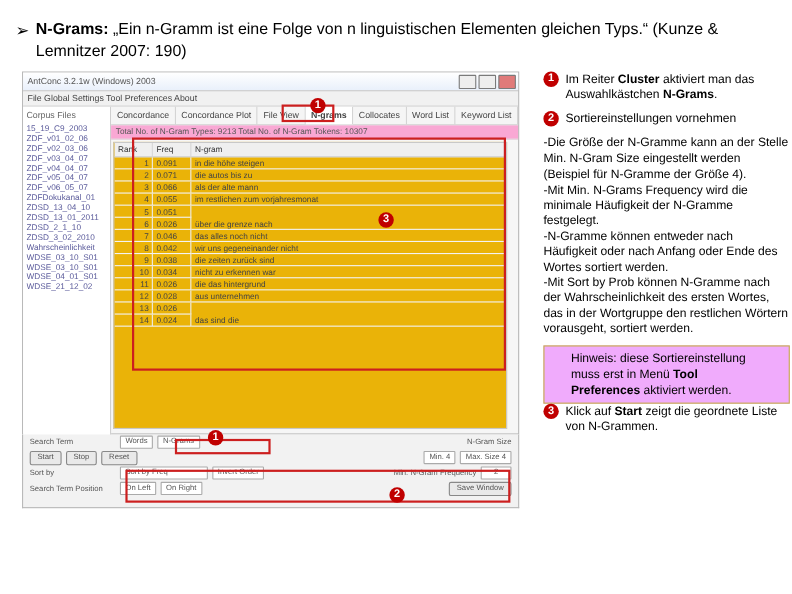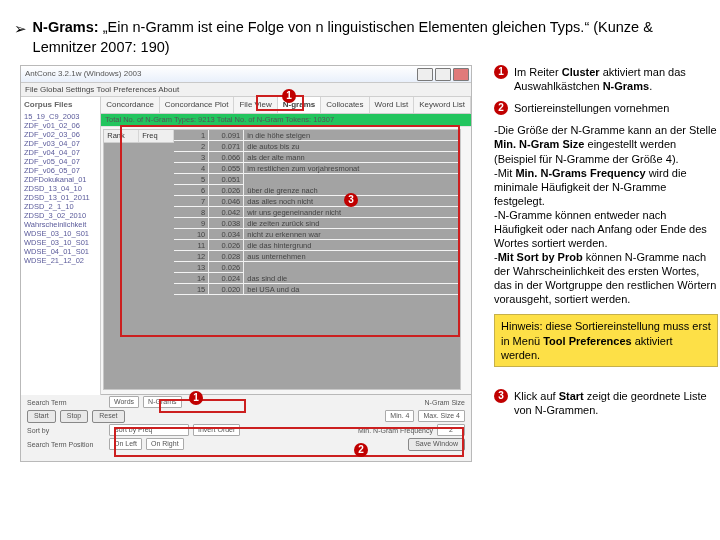--- a/index.html
+++ b/index.html
@@ -11,56 +11,56 @@
   .content{position:relative;margin-top:8px;height:430px}
   .shot{position:absolute;left:6px;top:0;width:450px;height:328px;background:#f6f6f6;border:1px solid #b9b9b9;box-shadow:0 1px 0 rgba(0,0,0,.05) inset}
   
   .titlebar{height:16px;background:linear-gradient(#fff,#e9f0fb);border-bottom:1px solid #c9c9c9;position:relative;font-size:8px;color:#555;padding-left:4px;line-height:16px}
   .winbtns{position:absolute;right:2px;top:2px;display:flex;gap:2px}
   .wb{width:14px;height:11px;border:1px solid #7a7a7a;background:#eee;border-radius:1px}
   .wb.red{background:#e07a7a}
   .menubar{height:13px;background:#f1f1f1;border-bottom:1px solid #cfcfcf;font-size:8px;color:#444;padding-left:4px;line-height:13px}
   .layout{display:flex;height:calc(100% - 29px)}
   .sidebar{width:96px;border-right:1px solid #cfcfcf;background:#fff;font-size:7.5px;color:#555;padding:3px 3px;display:flex;flex-direction:column;gap:1px;overflow:hidden}
-  .sbhead{font-weight:bold;font-size:8px;color:#666;margin-bottom:2px}
+  .sbhead{font-weight:normal;font-size:8px;color:#666;margin-bottom:2px}
   .sbitem{white-space:nowrap;overflow:hidden;text-overflow:ellipsis;color:#5b5b9b}
   .main{flex:1;display:flex;flex-direction:column}
   .tabs{display:flex;height:16px;background:#f5f5f5;border-bottom:1px solid #cfcfcf}
   .tab{font-size:8px;color:#444;padding:0 5px;line-height:16px;border-right:1px solid #d4d4d4;white-space:nowrap}
   .tab.active{background:#fff;font-weight:bold}
-  .infobar{height:12px;font-size:7.5px;color:#555;padding-left:4px;line-height:12px;background:#22c55e;border-bottom:1px solid #e2e2e2;white-space:nowrap;overflow:hidden}
+  .infobar{height:12px;font-size:7.5px;color:#555;padding-left:4px;line-height:12px;background:#f9a8d4;border-bottom:1px solid #e2e2e2;white-space:nowrap;overflow:hidden}
   .tablewrap{flex:1;position:relative}
-  .tbl{position:absolute;inset:2px 10px 6px 2px;background:#a3a3a3;border:1px solid #c8c8c8;display:flex;flex-direction:row;overflow:hidden}
+  .tbl{position:absolute;inset:2px 10px 6px 2px;background:#eab308;border:1px solid #c8c8c8;display:flex;flex-direction:column;overflow:hidden}
   .thdr{display:flex;height:12px;background:#efefef;border-bottom:1px solid #cfcfcf}
   .th{font-size:7.5px;color:#333;border-right:1px solid #d6d6d6;padding:0 3px;line-height:12px}
   .th.r{width:28px}
   .th.f{width:28px}
   .th.n{flex:1}
   .tbody{flex:1;display:flex;flex-direction:column;overflow:hidden}
   .tr{display:flex;height:11px;font-size:7.5px;color:#444}
   .td{border-right:1px solid #eee;border-bottom:1px solid #f3f3f3;padding:0 3px;line-height:11px;overflow:hidden;white-space:nowrap}
   .td.r{width:28px;text-align:right}
-  .td.f{width:28px;text-align:right}
+  .td.f{width:28px;text-align:left}
   .td.n{flex:1}
   
   .lowerpanel{position:absolute;left:6px;top:330px;width:450px;height:66px;background:#f2f2f2;border:1px solid #b9b9b9;border-top:none;font-size:7px;color:#555}
   .lp-row{display:flex;align-items:center;height:14px;gap:4px;padding:0 6px}
   .lp-row .lab{width:78px}
   .chip{border:1px solid #aaa;background:#fff;height:10px;padding:0 4px;font-size:7px;line-height:9px;border-radius:1px}
   .btn{border:1px solid #888;background:#e9e9e9;height:11px;padding:0 6px;font-size:7px;line-height:10px;border-radius:2px}
   
   .redbox{position:absolute;border:2px solid #cc1f1f;box-sizing:border-box}
   .callout{position:absolute;width:14px;height:14px;border-radius:50%;background:#c00000;color:#fff;font-size:10px;font-weight:bold;line-height:14px;text-align:center}
   
   .rightcol{position:absolute;left:480px;top:0;width:224px;font-size:11px;line-height:1.28}
   .ritem{display:flex;align-items:flex-start;gap:6px;margin-bottom:8px}
   .ritem .callout{position:static;flex:0 0 14px}
-  .note{border:1px solid #c6b04a;background:#fde047;padding:4px 6px;font-size:11px;line-height:1.3;margin:4px 0 22px 0}
+  .note{border:1px solid #c6b04a;background:#f0abfc;padding:4px 24px;font-size:11px;line-height:1.3;margin:4px 0 0 0}
   .explain{font-size:11px;line-height:1.28;margin:2px 0 8px 0}
-  .explain b{font-weight:bold}
+  .explain b{font-weight:normal}
   
 </style>
 </head>
 <body>
 
 <div class="page">
 
   <div class="bullet-row">
     <div class="bullet">➢</div>
     <div class="head">
@@ -113,20 +113,21 @@
               <div class="tab">Collocates</div>
               <div class="tab">Word List</div>
               <div class="tab">Keyword List</div>
             </div>
           <div class="infobar">Total No. of N-Gram Types: 9213   Total No. of N-Gram Tokens: 10307</div>
           <div class="tablewrap">
             <div class="tbl">
               <div class="thdr">
                 <div class="th r">Rank</div>
                 <div class="th f">Freq</div>
+                <div class="th n">N-gram</div>
               </div>
               <div class="tbody" id="tbody">
                   <div class="tr">
                     <div class="td r">1</div>
                     <div class="td f">0.091</div>
                     <div class="td n">in die höhe steigen</div>
                   </div>
                   <div class="tr">
                     <div class="td r">2</div>
                     <div class="td f">0.071</div>
@@ -182,25 +183,20 @@
                     <div class="td n">aus unternehmen</div>
                   </div>
                   <div class="tr">
                     <div class="td r">13</div>
                     <div class="td f">0.026</div>
                   </div>
                   <div class="tr">
                     <div class="td r">14</div>
                     <div class="td f">0.024</div>
                     <div class="td n">das sind die</div>
-                  </div>
-                  <div class="tr">
-                    <div class="td r">15</div>
-                    <div class="td f">0.020</div>
-                    <div class="td n">bei USA und da</div>
                   </div>
                 </div>
             </div>
           </div>
         </div>
       </div>
     </div>
 
     <div class="lowerpanel">
       <div class="lp-row">

